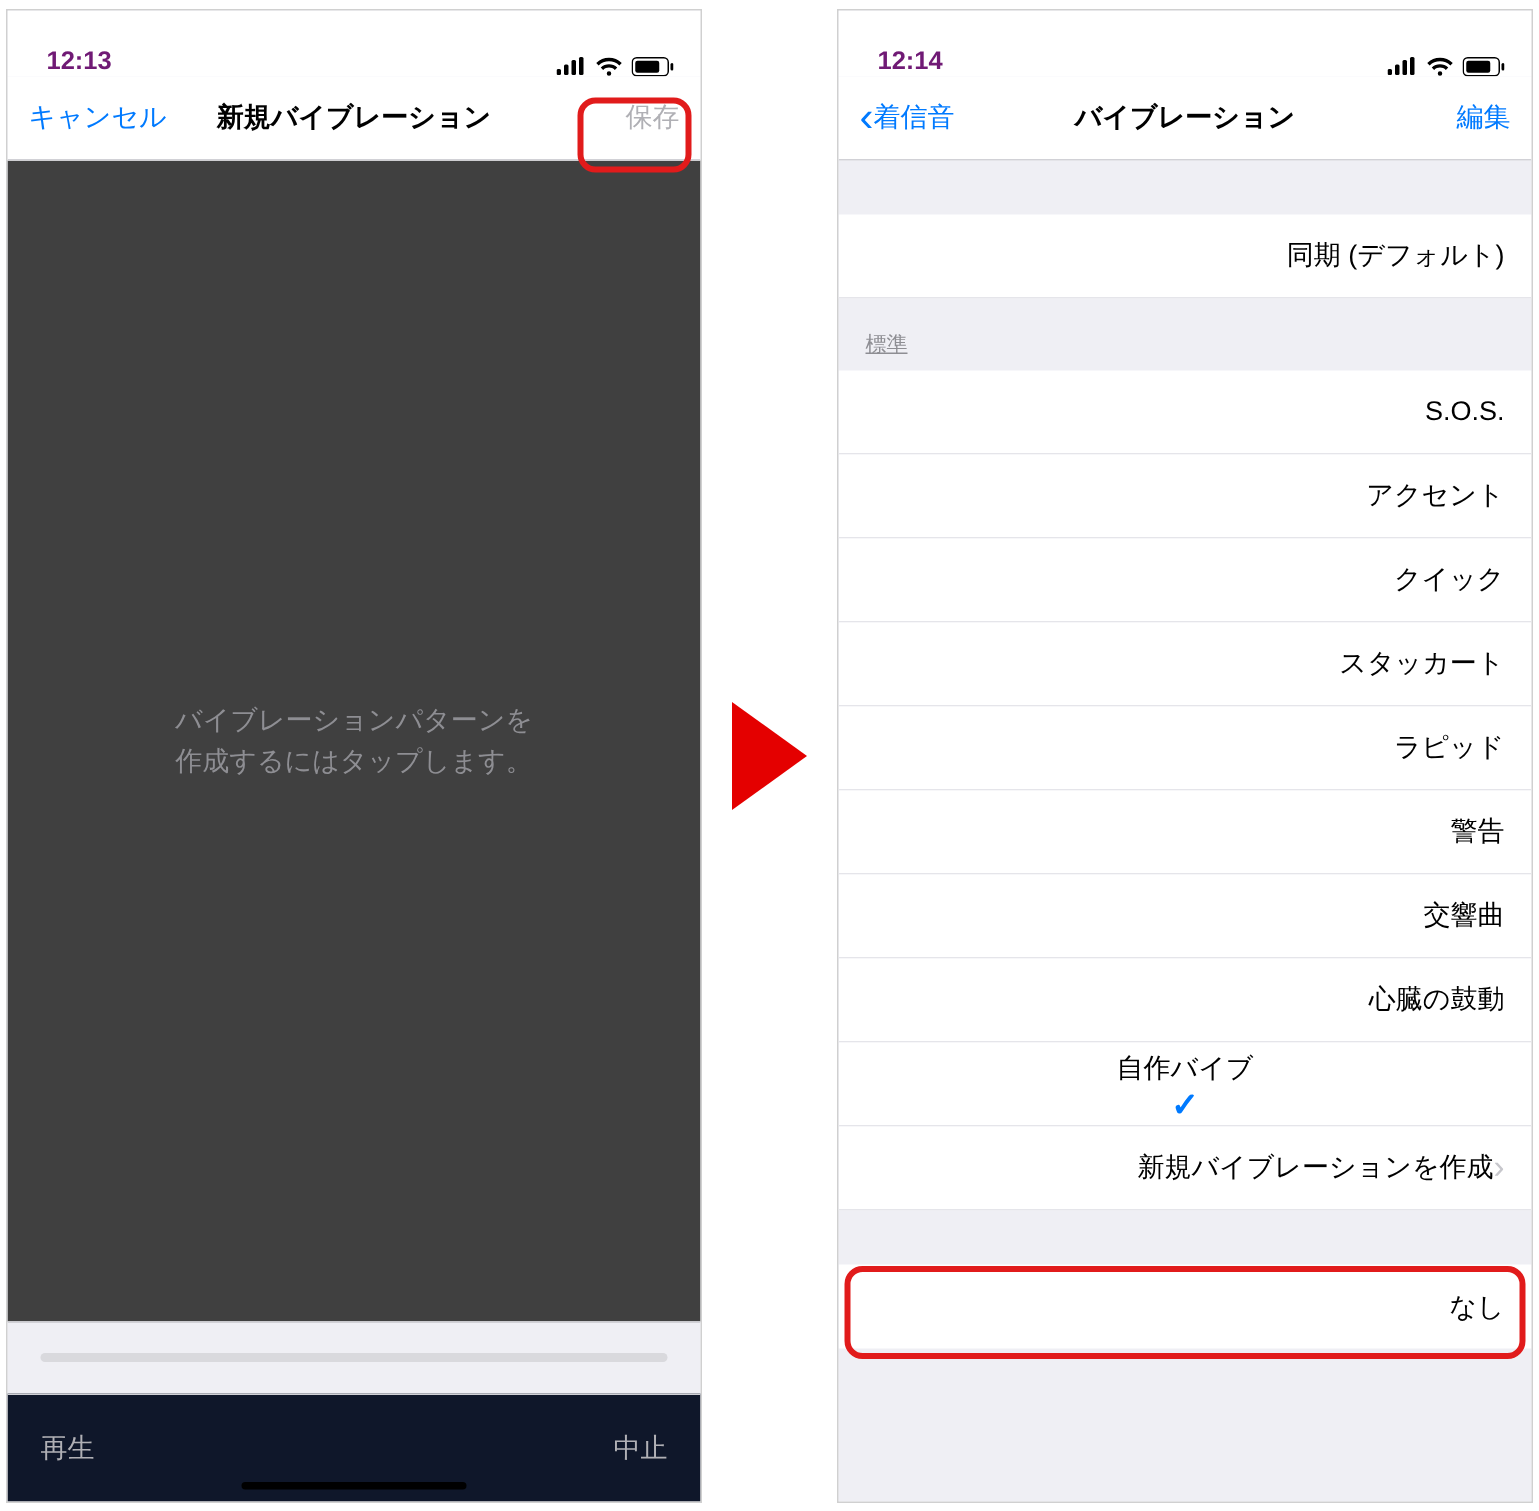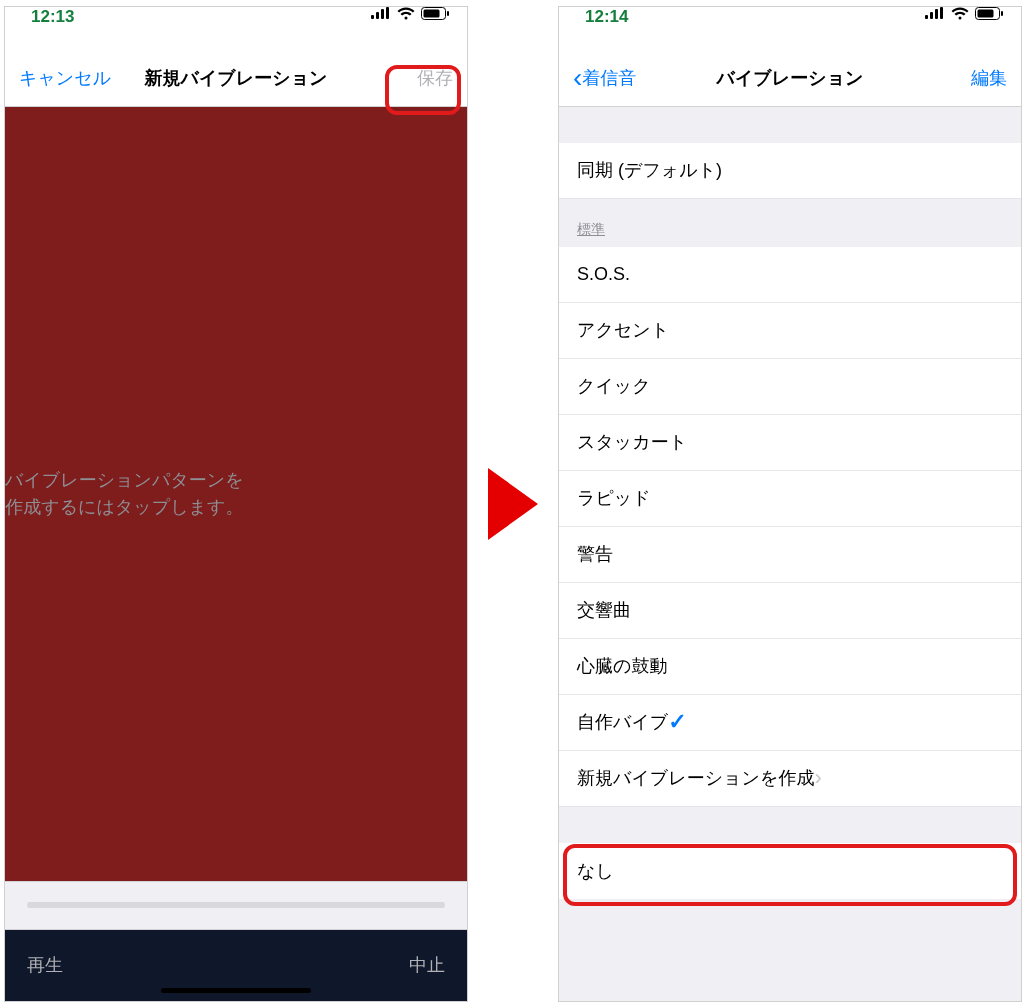--- a/index.html
+++ b/index.html
@@ -31,26 +31,26 @@
     flex-shrink: 0;
   }
   .phone.left { background: #efeff4; }
   .phone.right { background: #efeff4; }
 
   
   .status-bar {
     height: 44px;
     background: #fff;
     display: flex;
-    align-items: flex-start;
+    align-items: flex-end;
     justify-content: space-between;
     padding: 0 18px 0 26px;
     font-size: 17px;
     font-weight: 600;
-    color: #15803d;
+    color: #701a75;
   }
   .status-right { display: flex; align-items: center; gap: 6px; }
 
   
   .nav-bar {
     height: 56px;
     background: #fff;
     display: flex;
     align-items: center;
     justify-content: space-between;
@@ -76,24 +76,24 @@
     position: absolute;
     border: 4px solid #e11b1b;
     border-radius: 12px;
     pointer-events: none;
     z-index: 50;
   }
 
   
   .tap-area {
     flex: 1;
-    background: #7f1d1d;
-    display: flex;
-    align-items: center;
-    justify-content: flex-start;
+    background: #404040;
+    display: flex;
+    align-items: center;
+    justify-content: center;
     text-align: center;
     color: #8e8e93;
     font-size: 18px;
     line-height: 1.5;
   }
   .progress-line {
     height: 48px;
     background: #efeff4;
     border-top: 1px solid #d1d1d6;
     display: flex;
@@ -139,21 +139,21 @@
     padding: 22px 18px 8px 18px;
     color: #8e8e93;
     font-size: 14px;
     text-decoration: underline;
   }
   .row {
     background: #fff;
     min-height: 56px;
     display: flex;
     align-items: center;
-    justify-content: flex-start;
+    justify-content: flex-end;
     padding: 0 18px;
     font-size: 18px;
     color: #000;
     border-bottom: 1px solid #e5e5ea;
     position: relative;
   }
   .row:first-of-type { border-top: 1px solid #e5e5ea; }
   .row .chevron { color: #c7c7cc; font-size: 22px; }
   .row .check { color: #007aff; font-size: 22px; font-weight: 600; }
 
@@ -280,21 +280,21 @@
       <div class="row">
           <span>警告</span>
         </div>
       <div class="row">
           <span>交響曲</span>
         </div>
       <div class="row">
           <span>心臓の鼓動</span>
         </div>
 
-      <div class="row" style="position:relative;">
+      <div class="row" style="position:relative;flex-direction:column;">
         <span>自作バイブ</span>
         <span class="check">✓</span>
       </div>
       <div class="row">
         <span>新規バイブレーションを作成</span>
         <span class="chevron">›</span>
       </div>
 
       <div class="section-spacer"></div>
       <div class="row" style="border-bottom:none;">

